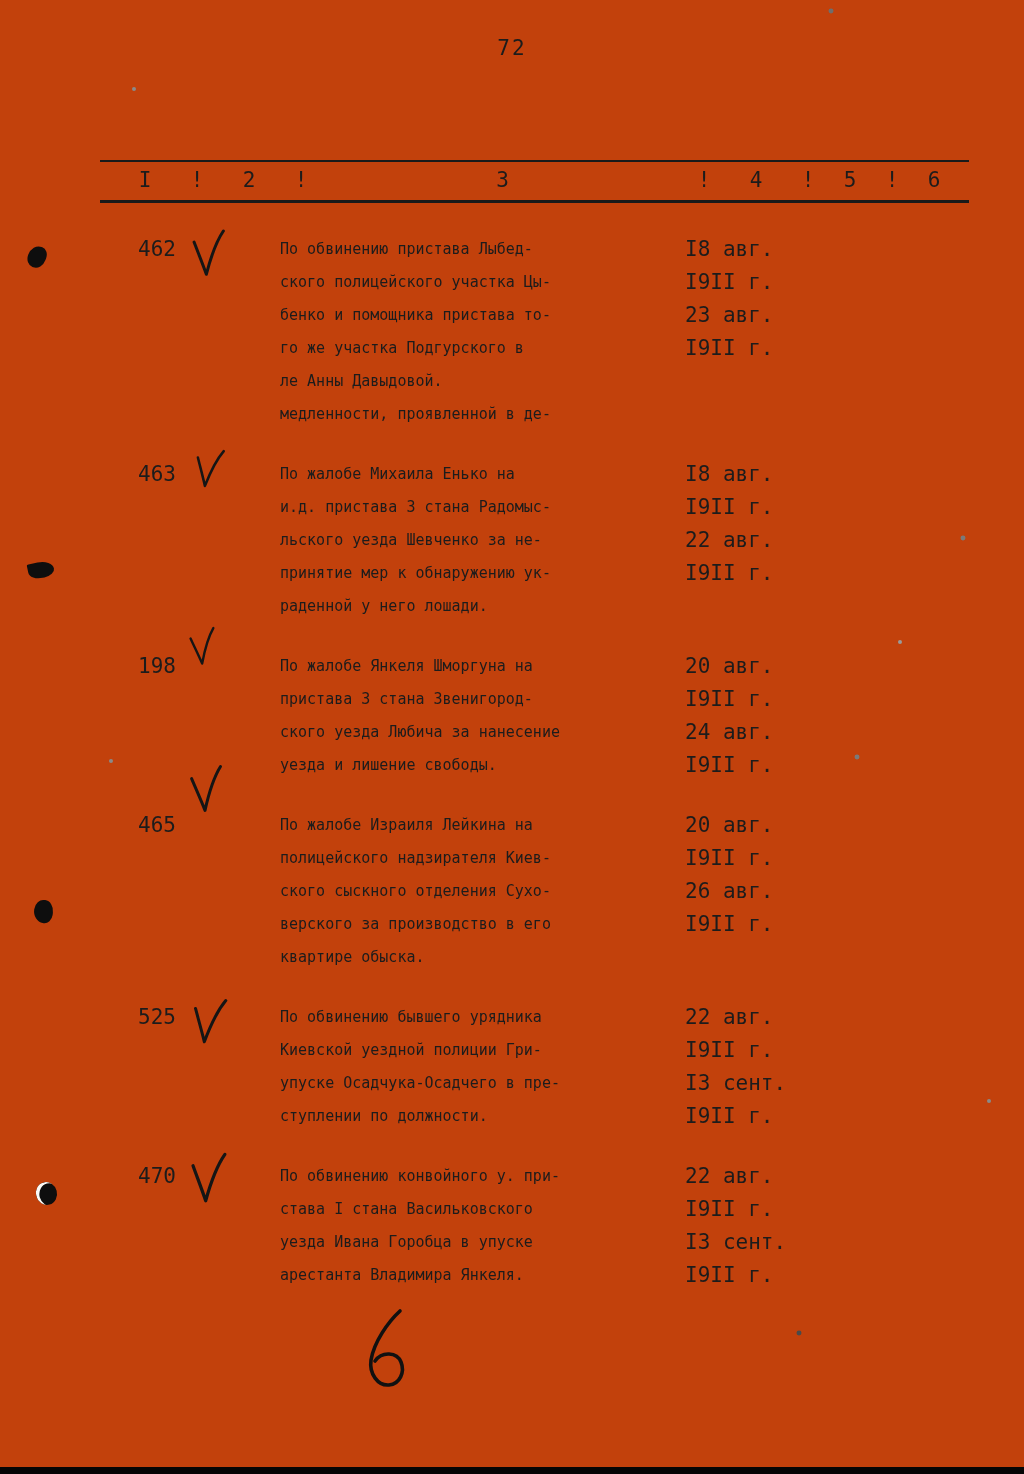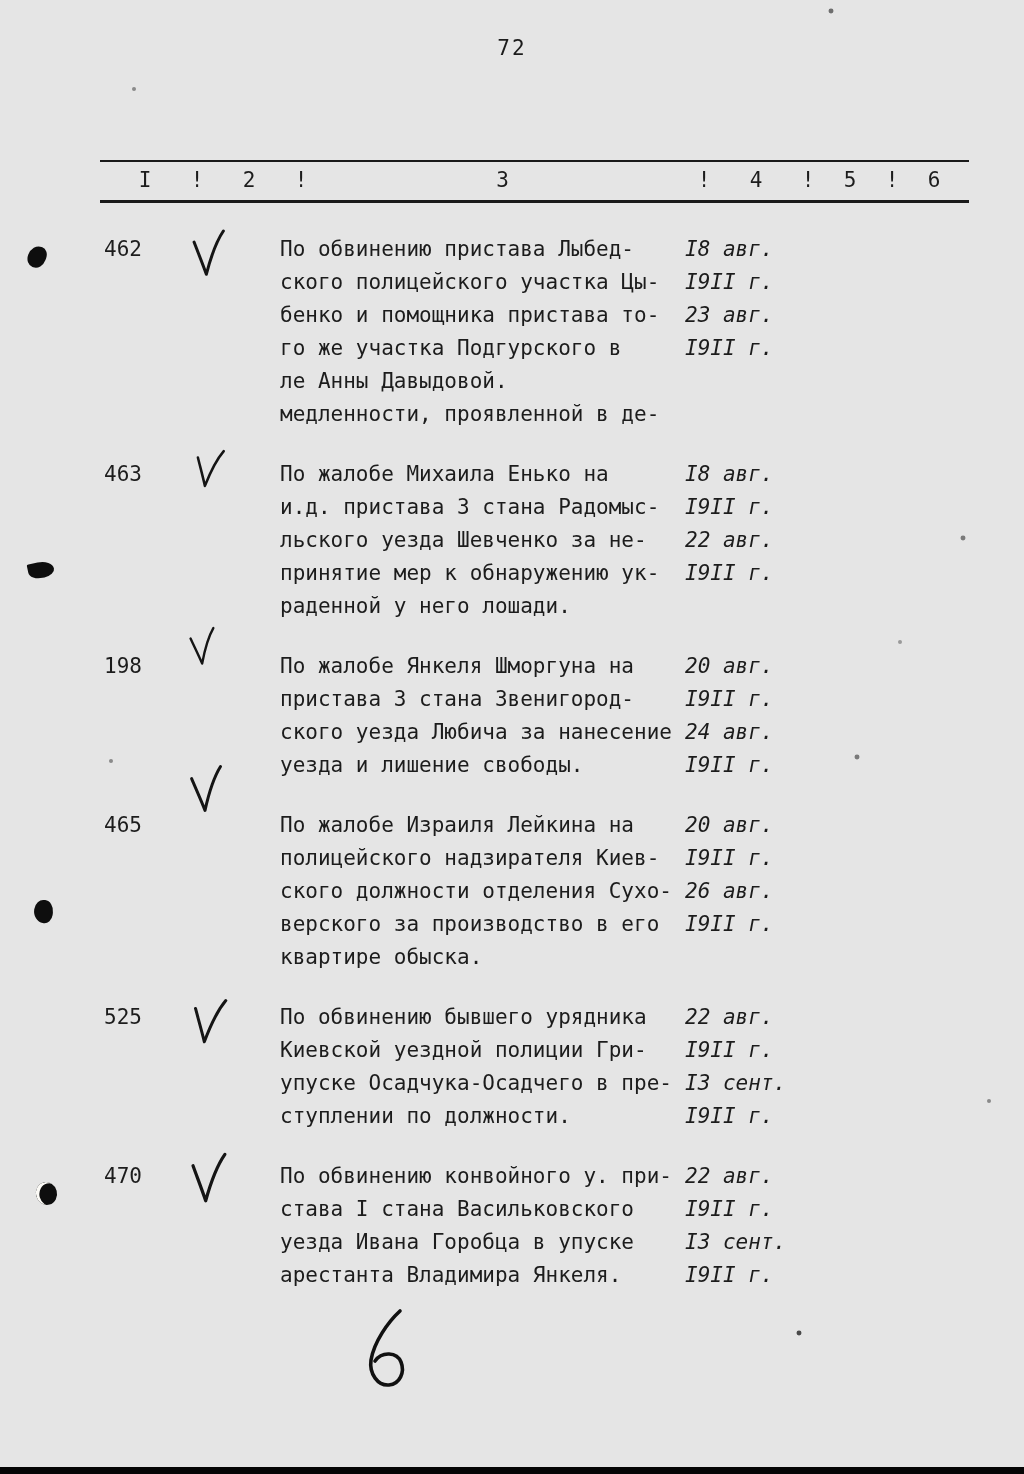--- a/index.html
+++ b/index.html
@@ -1,20 +1,20 @@
 <!DOCTYPE html>
 <html><head>
 <meta charset="utf-8">
 <style>
   html,body { margin:0; padding:0; background:#9a9a9a; }
   .page {
     position:relative;
     width:1024px; height:1474px;
     margin:0 auto;
-    background:#e5e5e5;
+    background:#c2410c;
     font-family:"DejaVu Sans Mono","Liberation Mono",monospace;
     color:#1c1c1c;
     overflow:hidden;
   }
   .page-number {
     margin:0; padding-top:36px;
     text-align:center;
     font-size:21px; letter-spacing:2px;
   }
   .table-header {
@@ -29,40 +29,40 @@
   .hc.c1 { width:90px; }
   .hc.c2 { width:90px; }
   .hc.c3 { flex:1; }
   .hc.c4 { width:90px; }
   .hc.c5 { width:70px; }
   .hc.c6 { width:70px; }
   .hsep { width:14px; text-align:center; }
 
   .entries { margin:30px 30px 0 104px; }
   .entry { display:flex; margin-bottom:27px; }
-  .entry-num { width:72px; font-size:21px; line-height:33px; }
+  .entry-num { width:72px; font-size:21px; line-height:33px;text-align:right; }
   .entry-check { width:104px; position:relative; }
   .entry-check svg { position:absolute; left:14px; top:-4px; }
   .entry.e0 .entry-check svg { transform:rotate(-4deg); }
   .entry.e1 .entry-check svg { transform:translateY(-10px) scale(0.85) rotate(3deg); }
   .entry.e2 .entry-check svg { transform:translate(-6px,-24px) scale(0.8) rotate(-8deg); }
   .entry.e3 .entry-check svg { transform:translate(-2px,-40px) rotate(-6deg); }
   .entry.e4 .entry-check svg { transform:translateY(0px) rotate(2deg); }
   .entry.e5 .entry-check svg { transform:translateY(-2px) scale(1.08) rotate(-3deg); }
   .entry-body { flex:1; }
   .line { white-space:nowrap; }
   .line .t {
     display:inline-block; width:405px;
-    font-size:21px; line-height:33px;
+    font-size:15px; line-height:33px;
     vertical-align:top; white-space:pre;
   }
   .line .d {
     display:inline-block;
     font-size:21px; line-height:33px;
-    vertical-align:top; white-space:pre;font-style:italic;
+    vertical-align:top; white-space:pre;
   }
 
   .handwritten-six { position:absolute; left:362px; top:1306px; }
   .blot { position:absolute; background:#0e0e0e; }
   .blot1 { left:28px;  top:246px;  width:18px; height:22px; border-radius:60% 45% 55% 50%; transform:rotate(20deg); }
   .blot2 { left:28px;  top:562px;  width:26px; height:16px; border-radius:10% 80% 60% 70%; transform:rotate(-12deg); }
   .blot3 { left:34px;  top:900px;  width:19px; height:23px; border-radius:50% 55% 45% 60%; transform:rotate(8deg); }
   .blot4 { left:36px;  top:1182px; width:21px; height:23px; border-radius:50%; box-shadow:inset 3px 2px 0 #fbfaf6; transform:rotate(-15deg); }
   .bottom-bar { position:absolute; left:0; right:0; bottom:0; height:7px; background:#050505; }
   .specks {
@@ -149,21 +149,21 @@
       <div class="entry e3">
         <div class="entry-num">465</div>
         <div class="entry-check">
           <svg width="40" height="52" viewBox="0 0 40 52">
             <path d="M5 12 C8 22 12 34 15 45 C20 30 28 12 35 3" fill="none" stroke="#151515" stroke-width="3" stroke-linecap="round" stroke-linejoin="round"></path>
           </svg>
         </div>
         <div class="entry-body">
           <div class="line"><span class="t">По жалобе Израиля Лейкина на</span><span class="d">20 авг.</span></div>
           <div class="line"><span class="t">полицейского надзирателя Киев-</span><span class="d">I9II г.</span></div>
-          <div class="line"><span class="t">ского должности отделения Сухо-</span><span class="d">26 авг.</span></div>
+          <div class="line"><span class="t">ского сыскного отделения Сухо-</span><span class="d">26 авг.</span></div>
           <div class="line"><span class="t">верского за производство в его</span><span class="d">I9II г.</span></div>
           <div class="line"><span class="t">квартире обыска.</span><span class="d"></span></div>
         </div>
       </div>
       <div class="entry e4">
         <div class="entry-num">525</div>
         <div class="entry-check">
           <svg width="40" height="52" viewBox="0 0 40 52">
             <path d="M5 12 C8 22 12 34 15 45 C20 30 28 12 35 3" fill="none" stroke="#151515" stroke-width="3" stroke-linecap="round" stroke-linejoin="round"></path>
           </svg>

